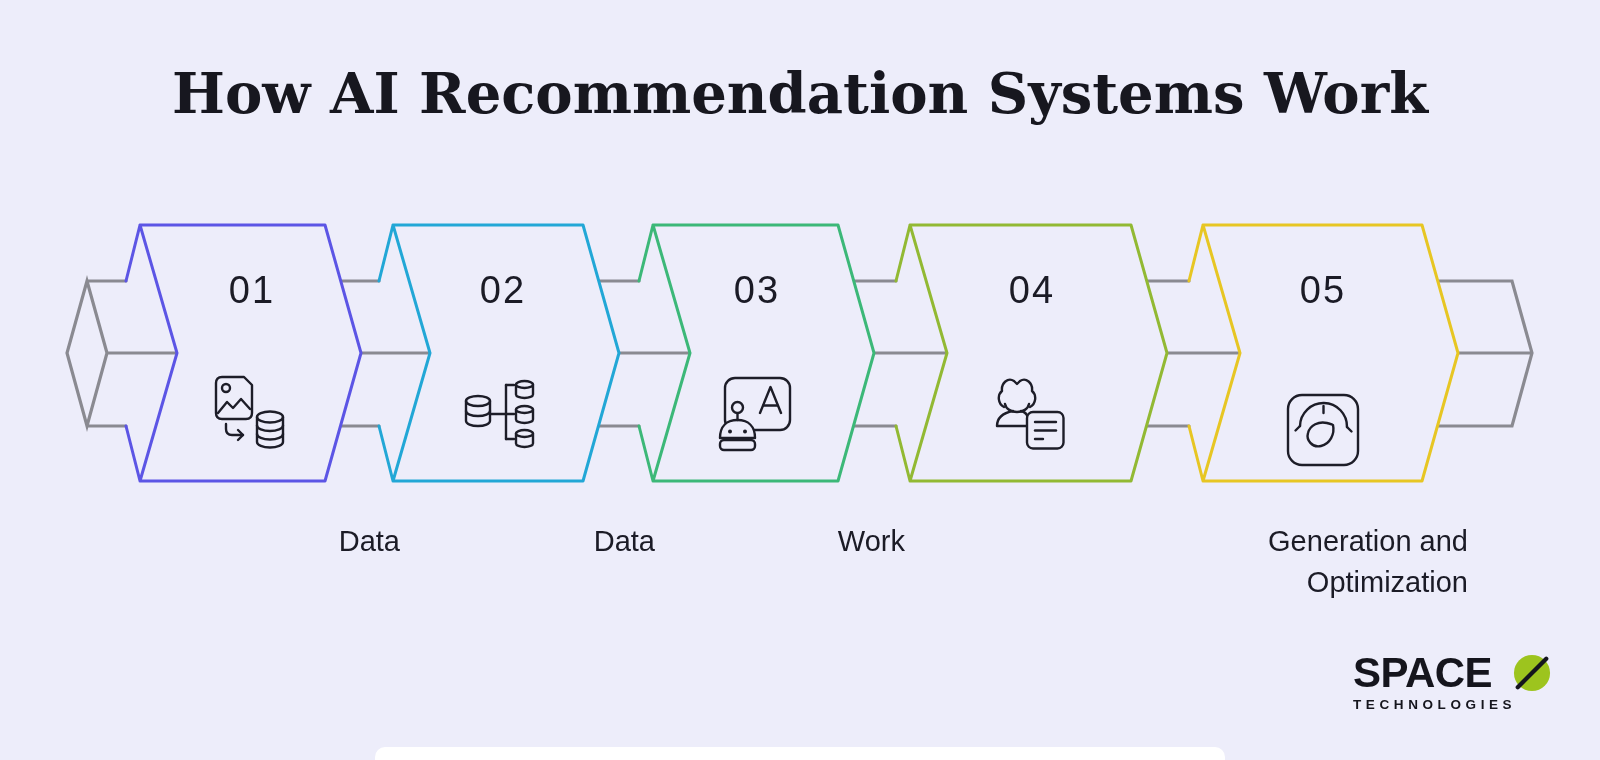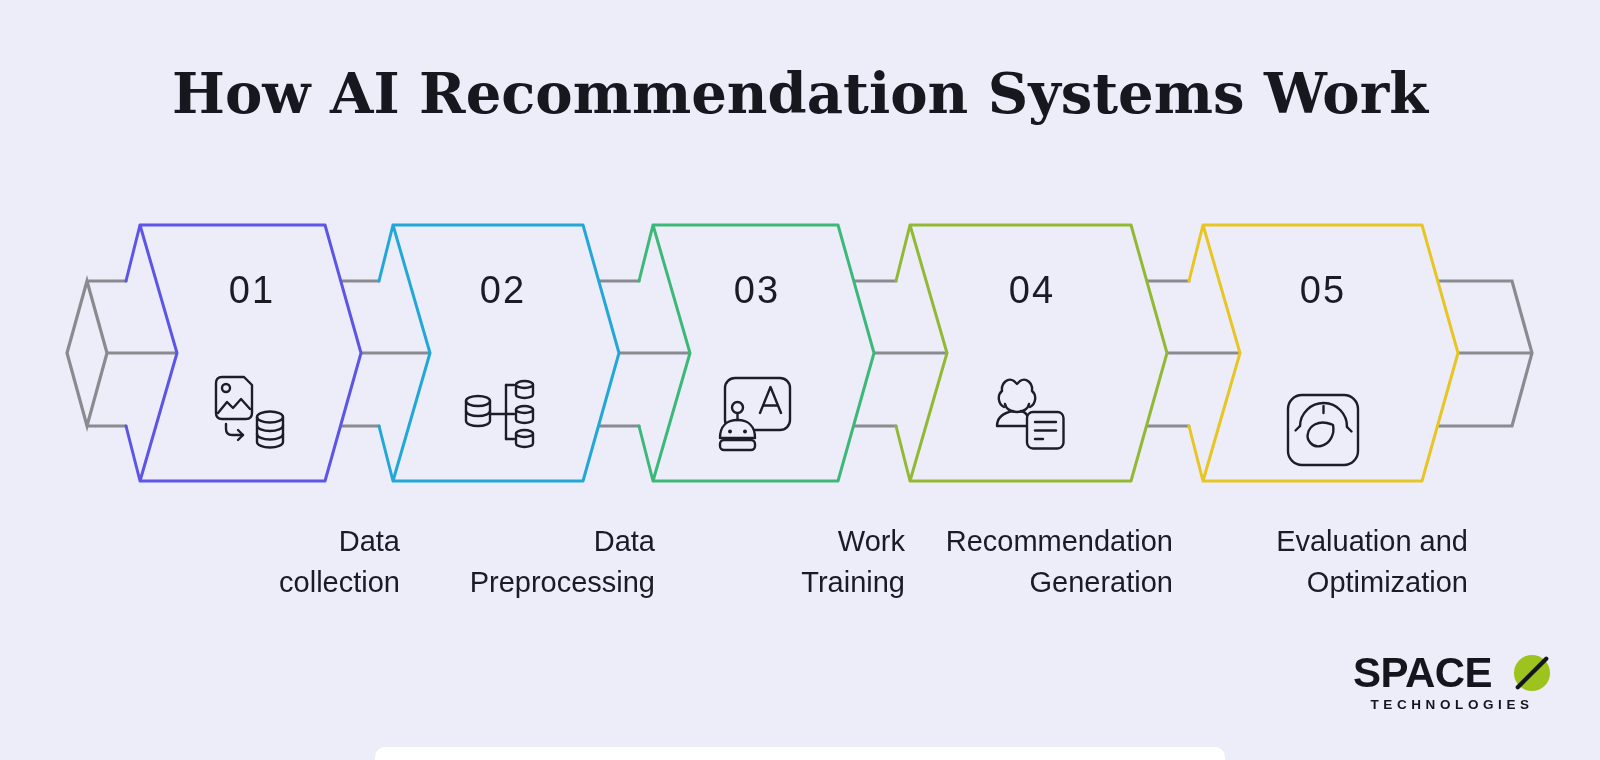--- a/index.html
+++ b/index.html
@@ -35,21 +35,21 @@
   .logo { position:absolute; left:1353px; top:652px; }
   .logo-row { display:flex; align-items:center; gap:21px; }
   .logo-brand {
     font-size:42px; font-weight:700; letter-spacing:-0.5px; line-height:1;
     color:var(--logo-text,#15151D);
   }
   .logo-symbol { width:38px; height:38px; display:block; }
   .logo-symbol line { stroke:var(--logo-text,#15151D); stroke-width:4.5; stroke-linecap:round; }
   .logo-tagline {
     font-size:13.5px; font-weight:700; letter-spacing:4.6px; margin-top:3px;
-    color:var(--logo-text,#15151D); white-space:nowrap;text-align:center;
+    color:var(--logo-text,#15151D); white-space:nowrap;
   }
   .bottom-edge {
     position:absolute; left:375px; bottom:0; width:850px; height:13px;
     background:var(--card-edge,#FFFFFF); border-radius:10px 10px 0 0;
   }
 </style>
 </head>
 <body>
 
 <div class="page">
@@ -143,36 +143,29 @@
         <path d="M17 36 L12.5 40.5"></path>
         <path d="M64 37 L68.5 41.5"></path>
         <path d="M40.5 16 V23"></path>
         <path d="M50 35 C52 44 47 54 38 56 C29 58 23 50 25 43 C27 35 36 31 44 33 C46 33.6 49 34 50 35 Z"></path>
       </g>
     </g>
   </svg>
 
   <div class="label" style="left:80px">
     <span>Data</span>
-    <span>collection</span>
   </div>
   <div class="label" style="left:335px">
     <span>Data</span>
-    <span>Preprocessing</span>
   </div>
   <div class="label" style="left:585px">
     <span>Work</span>
-    <span>Training</span>
-  </div>
-  <div class="label" style="left:853px">
-    <span>Recommendation</span>
-    <span>Generation</span>
   </div>
   <div class="label" style="left:1148px">
-    <span>Evaluation and</span>
+    <span>Generation and</span>
     <span>Optimization</span>
   </div>
 
   <div class="logo">
     <div class="logo-row">
       <span class="logo-brand">SPACE</span>
       <svg class="logo-symbol" viewBox="0 0 40 40">
         <circle cx="20" cy="20" r="19" fill="#9DC41E"></circle>
         <line x1="5" y1="35" x2="35" y2="5"></line>
       </svg>

